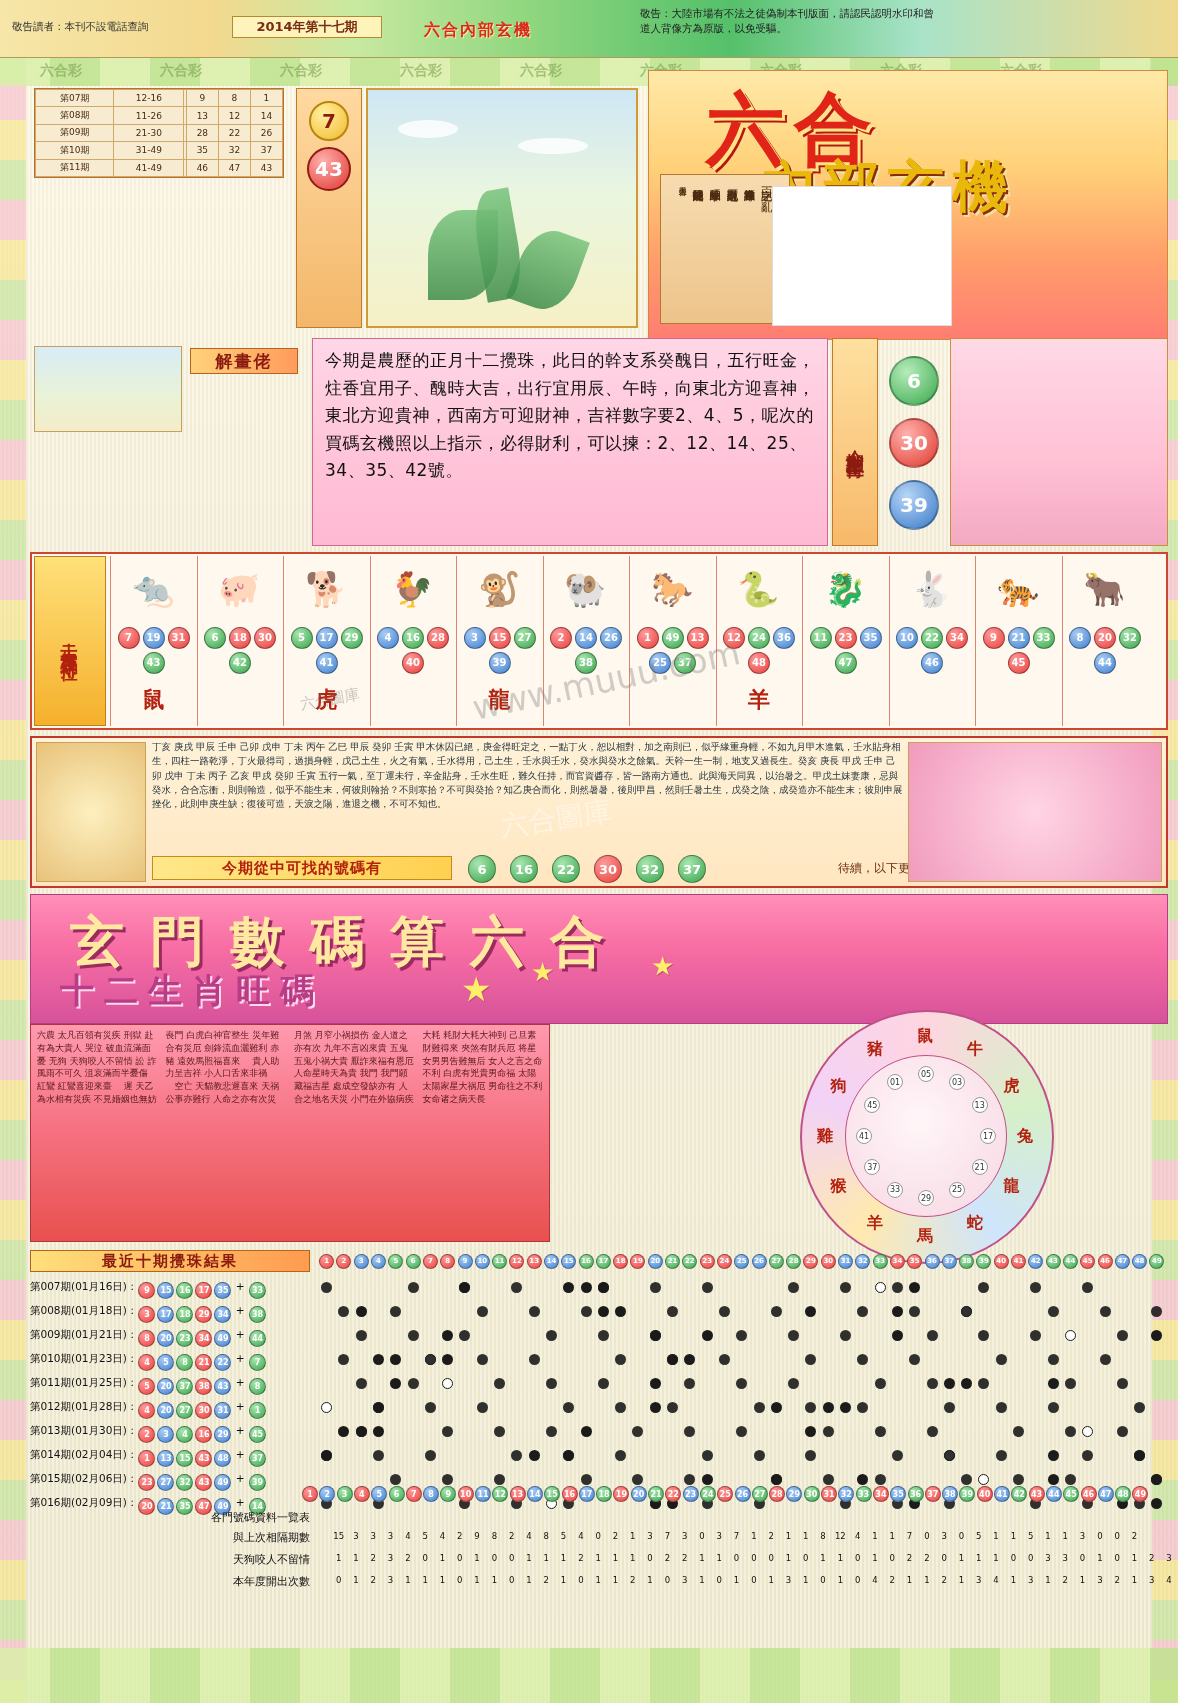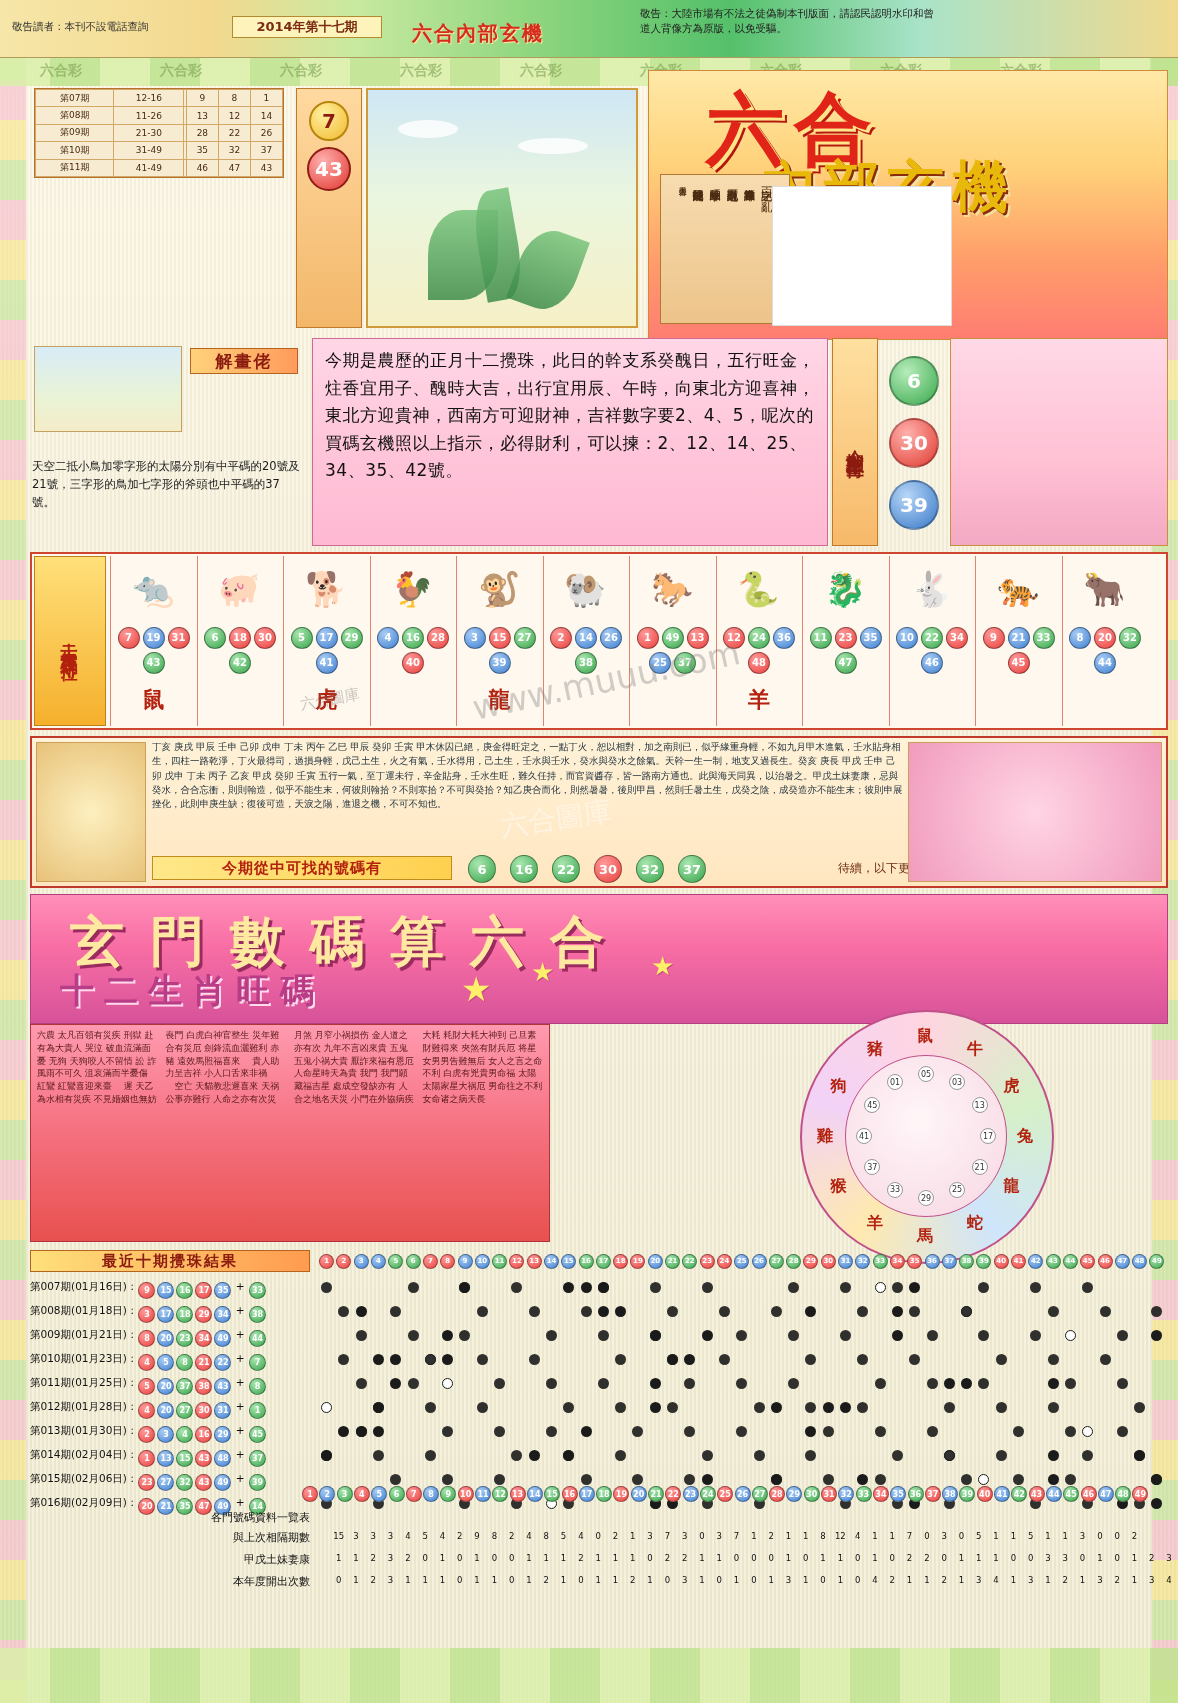--- a/index.html
+++ b/index.html
@@ -25,21 +25,21 @@
   .red{background:radial-gradient(circle at 35% 30%,#ff9a9a,#e8413c);color:#fff;}
   .blue{background:radial-gradient(circle at 35% 30%,#a9cdf5,#3f7fd0);color:#fff;}
   .green{background:radial-gradient(circle at 35% 30%,#a9e7b0,#38a34a);color:#fff;}
 
   
   #topstrip{left:0;top:0;width:1178px;height:58px;
      background:linear-gradient(90deg,#f6e6a8 0%,#f3d98f 18%,#c8e9a0 30%,#8fd67f 45%,#55c06a 62%,#a8e3c8 78%,#f0d98e 100%);
      border-bottom:1px solid #b09a5a;}
   #issue{left:232px;top:16px;width:150px;height:22px;background:#fdf3bb;border:1px solid #b38a30;
      display:flex;align-items:center;justify-content:center;font-size:13px;color:#7a2b12;font-weight:bold;}
-  #masthead-small{left:412px;top:20px;font-size:20px;font-weight:bold;color:#d62b1f;letter-spacing:2px;
+  #masthead-small{left:424px;top:20px;font-size:16px;font-weight:bold;color:#d62b1f;letter-spacing:2px;
      text-shadow:1px 1px 0 #ffe9a0;}
   #notice{left:640px;top:6px;width:300px;font-size:10.5px;line-height:1.45;color:#222;}
   #editor{left:12px;top:20px;font-size:10.5px;color:#333;}
 
   
   #band{left:0;top:58px;width:1178px;height:28px;
     background:repeating-linear-gradient(90deg,#d9f0a8 0px,#d9f0a8 50px,#bde38c 50px,#bde38c 100px);
     opacity:.85;}
   .bandtxt{position:absolute;top:4px;font-size:14px;color:#5c8a2f;font-weight:bold;opacity:.55;}
 
@@ -289,21 +289,20 @@
     <div class="col">稻草逢春抽綠囊</div>
     <div class="col">亂石之地有財現</div>
     <div class="col">細細品味旺中水</div>
     <div class="col">拖開成見能得錢</div>
     <div class="col" style="font-size:8px">墨曾道人</div>
   </div>
   <div class="abs" id="whitebox"></div>
 
   <div class="abs" id="jiehua-pic"></div>
   <div class="abs" id="jiehua-title">解畫佬</div>
-  <div class="abs" id="jiehua-text2">天空二抵小鳥加零字形的太陽分別有中平碼的20號及21號，三字形的鳥加七字形的斧頭也中平碼的37號。</div>
 
   <div class="abs" id="mainpara">今期是農歷的正月十二攪珠，此日的幹支系癸醜日，五行旺金，炷香宜用子、醜時大吉，出行宜用辰、午時，向東北方迎喜神，東北方迎貴神，西南方可迎財神，吉祥數字要2、4、5，呢次的買碼玄機照以上指示，必得財利，可以揀：2、12、14、25、34、35、42號。</div>
 
   <div class="abs" id="zhushu">
     <span>今期主數生肖</span>
   </div>
   <div class="abs" id="zsballs">
       <div class="b green" style="background: radial-gradient(circle at 35% 30%, rgb(182, 236, 186), rgb(58, 169, 77)); color: rgb(255, 255, 255);">6</div>
       <div class="b red" style="background: radial-gradient(circle at 35% 30%, rgb(255, 177, 173), rgb(224, 58, 47)); color: rgb(255, 255, 255);">30</div>
       <div class="b blue" style="background: radial-gradient(circle at 35% 30%, rgb(182, 214, 247), rgb(58, 121, 200)); color: rgb(255, 255, 255);">39</div>
@@ -895,21 +894,21 @@
           <div class="c" style="left: 692px;">5</div>
           <div class="c" style="left: 709.3px;">1</div>
           <div class="c" style="left: 726.6px;">1</div>
           <div class="c" style="left: 743.9px;">3</div>
           <div class="c" style="left: 761.2px;">0</div>
           <div class="c" style="left: 778.5px;">0</div>
           <div class="c" style="left: 795.8px;">2</div>
         </div>
       </div>
       <div class="statrow" style="top: 1550px;">
-        <div class="lbl">甲戊土妹妻康</div>
+        <div class="lbl">天狗咬人不留情</div>
         <div class="cells">
           <div class="c" style="left: 0px;">1</div>
           <div class="c" style="left: 17.3px;">1</div>
           <div class="c" style="left: 34.6px;">2</div>
           <div class="c" style="left: 51.9px;">3</div>
           <div class="c" style="left: 69.2px;">2</div>
           <div class="c" style="left: 86.5px;">0</div>
           <div class="c" style="left: 103.8px;">1</div>
           <div class="c" style="left: 121.1px;">0</div>
           <div class="c" style="left: 138.4px;">1</div>

